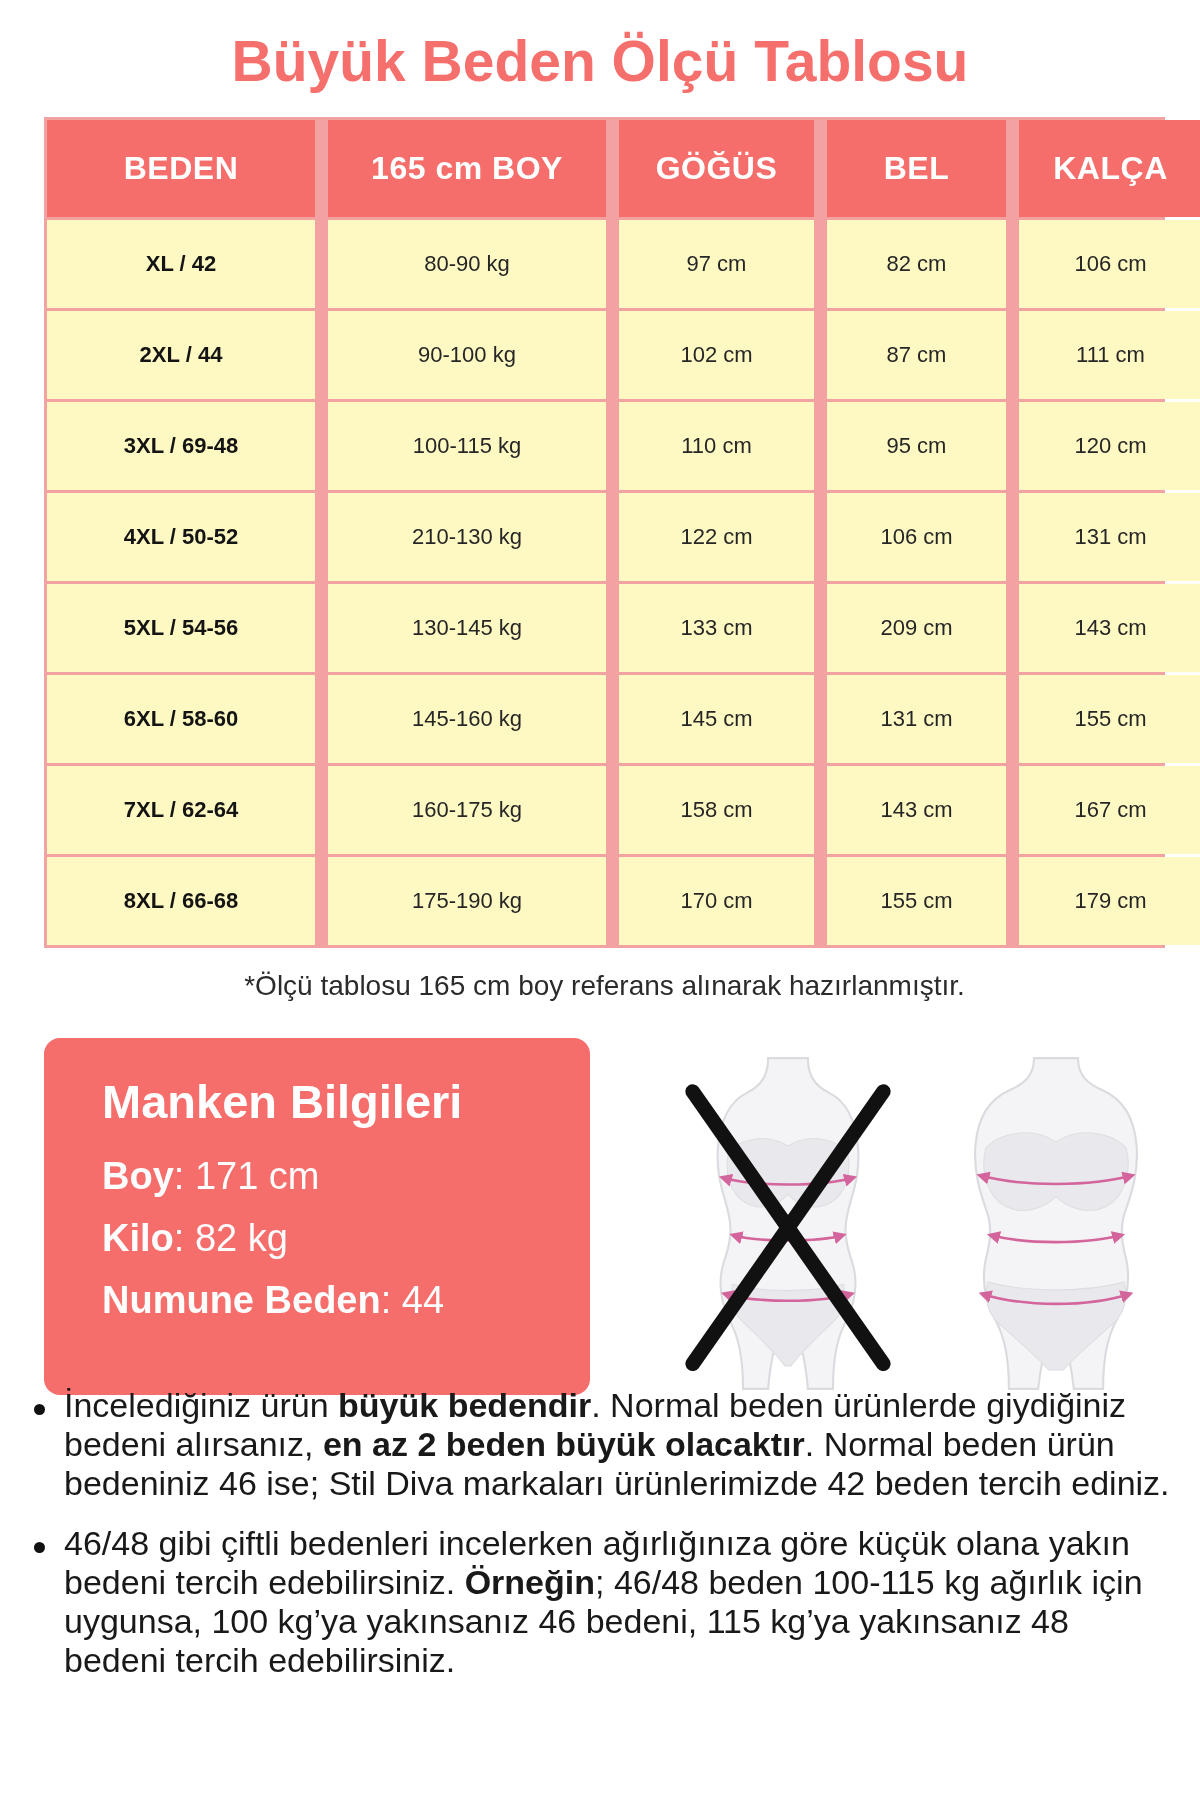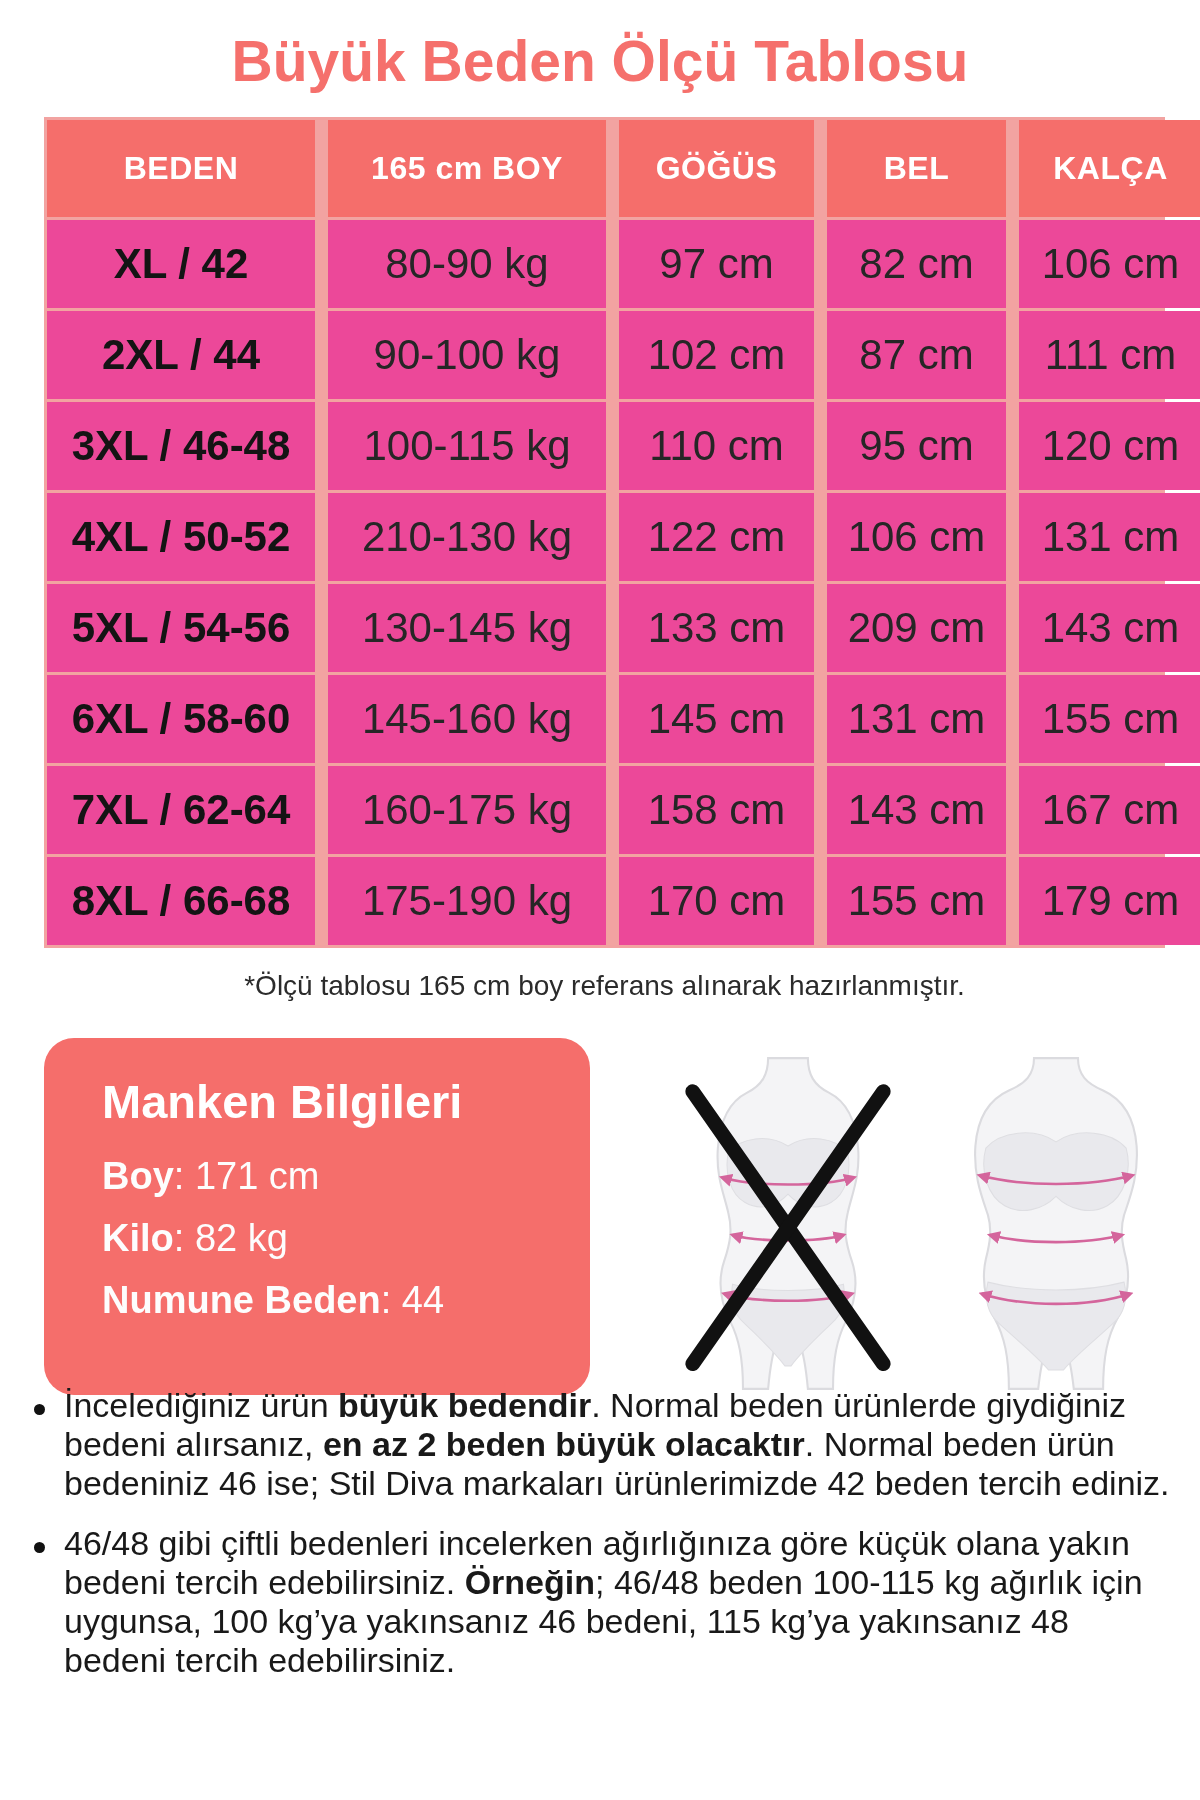--- a/index.html
+++ b/index.html
@@ -8,32 +8,32 @@
 
   
   .title{position:absolute;left:0;top:28px;width:1200px;text-align:center;
          font-size:57px;font-weight:bold;color:#f5706c;letter-spacing:0px;}
 
   
   .size-table{position:absolute;left:44px;top:117px;width:1121px;height:831px;
               background:#f2a3a1;display:grid;grid-template-rows:97px repeat(8,1fr);
               gap:3px;padding:3px;box-sizing:border-box;}
   .trow{display:grid;grid-template-columns:268px 278px 195px 179px 183px;gap:13px;}
-  .tcell{background:#ec4899;display:flex;align-items:center;justify-content:center;
-         font-size:42px;color:#262626;}
+  .tcell{background:#fef9c3;display:flex;align-items:center;justify-content:center;
+         font-size:22px;color:#262626;}
   .hcell{background:#f56e6b;color:#ffffff;font-weight:bold;font-size:32px;letter-spacing:.5px;}
   .size-cell{font-weight:bold;color:#141414;}
 
   
   .footnote{position:absolute;left:44px;top:970px;width:1121px;text-align:center;
             font-size:28px;color:#2b2b2b;}
 
   
   .model-box{position:absolute;left:44px;top:1038px;width:546px;height:357px;
-             background:#f56e6b;border-radius:30px;box-sizing:border-box;
+             background:#f56e6b;border-radius:16px;box-sizing:border-box;
              padding:36px 40px 0 58px;color:#fff;}
   .model-title{font-size:47px;font-weight:bold;margin-bottom:26px;}
   .mline{font-size:38px;margin-bottom:19px;color:#fdfdfd;}
   .b{font-weight:bold;}
 
   
   .fig{position:absolute;top:1056px;height:335px;}
   .fig-left{left:672px;width:232px;}
   .fig-right{left:942px;width:228px;}
 
@@ -68,21 +68,21 @@
         <div class="tcell">106 cm</div>
       </div>
       <div class="trow">
         <div class="tcell size-cell">2XL / 44</div>
         <div class="tcell">90-100 kg</div>
         <div class="tcell">102 cm</div>
         <div class="tcell">87 cm</div>
         <div class="tcell">111 cm</div>
       </div>
       <div class="trow">
-        <div class="tcell size-cell">3XL / 46-48</div>
+        <div class="tcell size-cell">3XL / 69-48</div>
         <div class="tcell">100-115 kg</div>
         <div class="tcell">110 cm</div>
         <div class="tcell">95 cm</div>
         <div class="tcell">120 cm</div>
       </div>
       <div class="trow">
         <div class="tcell size-cell">4XL / 50-52</div>
         <div class="tcell">210-130 kg</div>
         <div class="tcell">122 cm</div>
         <div class="tcell">106 cm</div>

